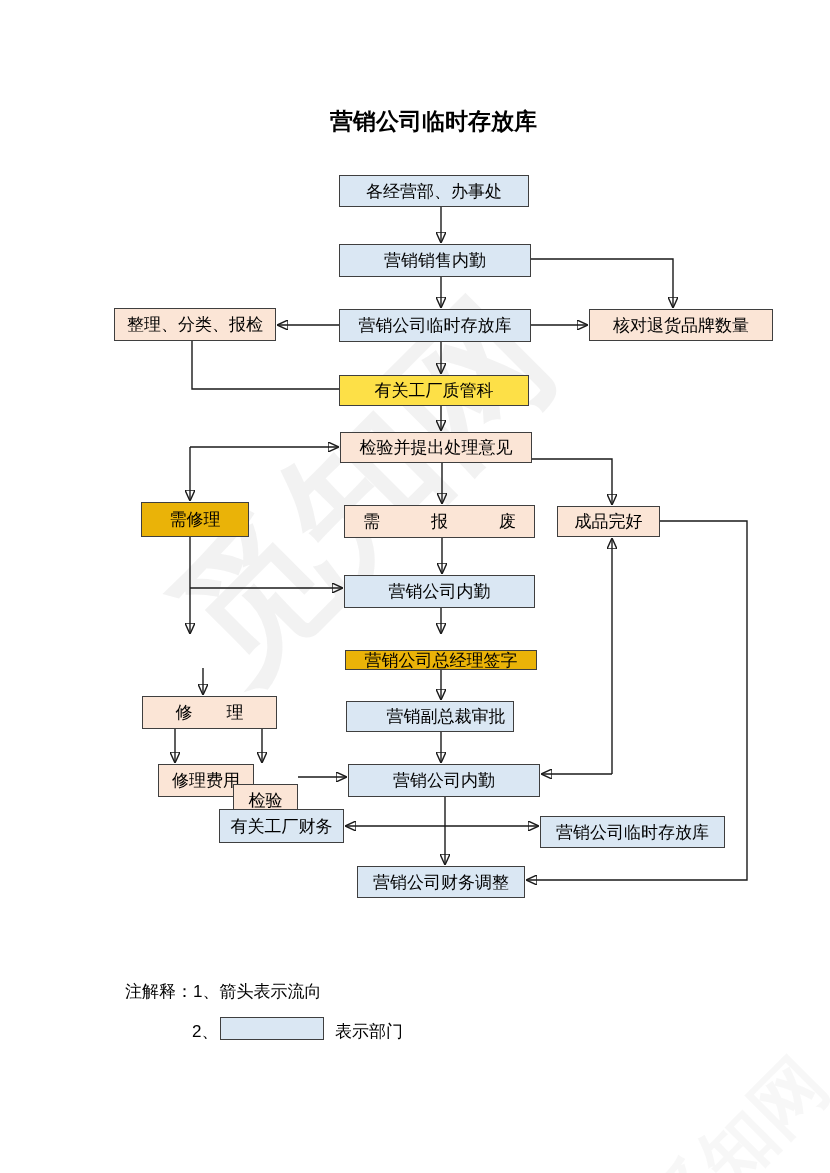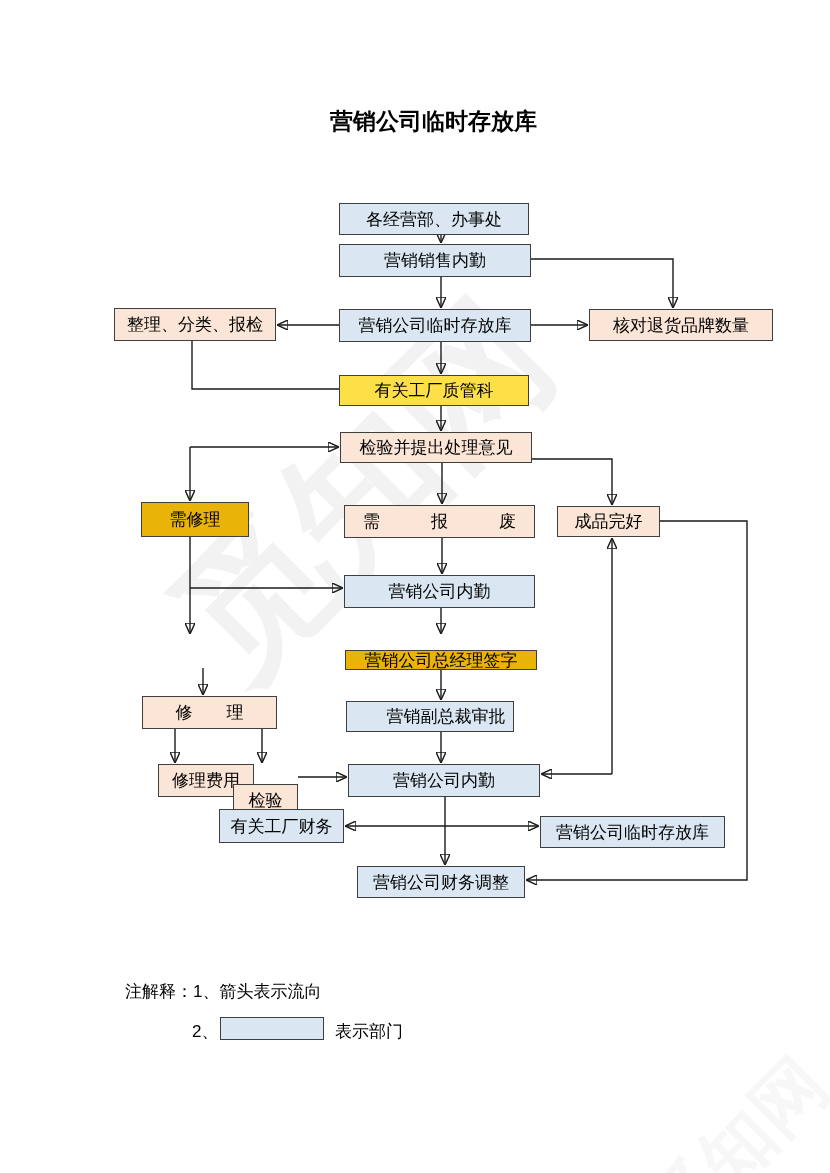--- a/index.html
+++ b/index.html
@@ -73,21 +73,21 @@
     <path d="M175 729 V762" marker-end="url(#ah)"></path>
     <path d="M262 729 V762" marker-end="url(#ah)"></path>
     <path d="M298 777 H346" marker-end="url(#ah)"></path>
     <path d="M612 774 V539" marker-end="url(#ah)"></path>
     <path d="M612 774 H542" marker-end="url(#ah)"></path>
     <path d="M660 521 H747 V880 H527" marker-end="url(#ah)"></path>
     <path d="M445 797 V864" marker-end="url(#ah)"></path>
     <path d="M346 826 H538" marker-start="url(#ah)" marker-end="url(#ah)"></path>
   </svg>
 
-  <div class="node blue" style="left: 339px; top: 175px; width: 190px; height: 32px; background: rgb(218, 231, 243); margin-top: 28px;">各经营部、办事处</div>
+  <div class="node blue" style="left: 339px; top: 175px; width: 190px; height: 32px; background: rgb(218, 231, 243);">各经营部、办事处</div>
   <div class="node blue" style="left: 339px; top: 244px; width: 192px; height: 33px; background: rgb(218, 231, 243);">营销销售内勤</div>
   <div class="node blue" style="left: 339px; top: 309px; width: 192px; height: 33px; background: rgb(218, 231, 243);">营销公司临时存放库</div>
   <div class="node orange" style="left: 114px; top: 308px; width: 162px; height: 33px; background: rgb(251, 229, 214);">整理、分类、报检</div>
   <div class="node orange" style="left: 589px; top: 309px; width: 184px; height: 32px; background: rgb(251, 229, 214);">核对退货品牌数量</div>
   <div class="node blue" style="left: 339px; top: 375px; width: 190px; height: 31px; background: #fde047;">有关工厂质管科</div>
   <div class="node orange" style="left: 340px; top: 432px; width: 192px; height: 31px; background: rgb(251, 229, 214);">检验并提出处理意见</div>
   <div class="node orange" style="left: 141px; top: 502px; width: 108px; height: 35px; background: #eab308;">需修理</div>
   <div class="node orange" style="left: 344px; top: 505px; width: 191px; height: 33px; background: rgb(251, 229, 214);">需　　　报　　　废</div>
   <div class="node orange" style="left: 557px; top: 506px; width: 103px; height: 31px; background: rgb(251, 229, 214);">成品完好</div>
   <div class="node blue" style="left: 344px; top: 575px; width: 191px; height: 33px; background: rgb(218, 231, 243);">营销公司内勤</div>

